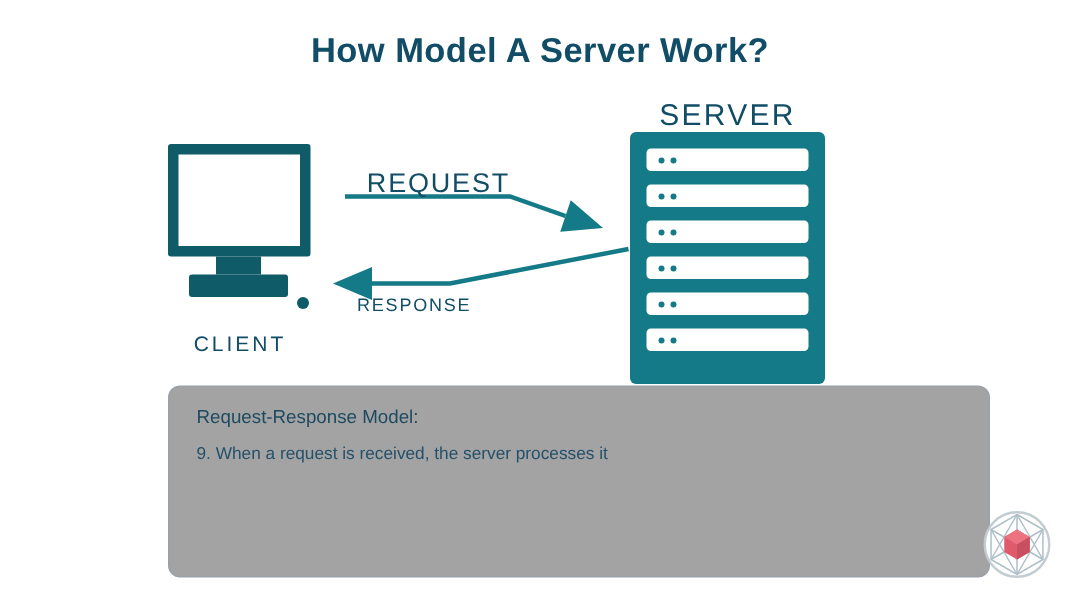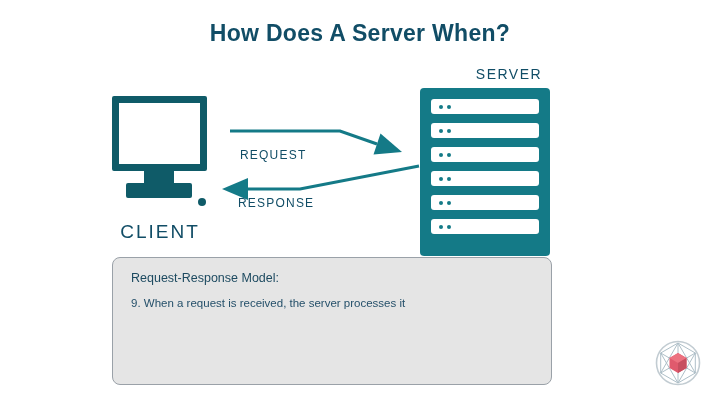--- a/index.html
+++ b/index.html
@@ -9,26 +9,26 @@
     font-family:"Liberation Sans","DejaVu Sans",sans-serif;
   }
   .abs{position:absolute;}
 
   .title{
     left:0;top:20px;width:720px;text-align:center;
     font-size:23px;font-weight:bold;color:#114d66;letter-spacing:.3px;
   }
 
   .server-label{
-    left:454px;top:66px;width:110px;text-align:center;
-    font-size:14px;color:#114d66;letter-spacing:1.5px;
+    left:430px;top:66px;width:110px;text-align:center;
+    font-size:20px;color:#114d66;letter-spacing:1.5px;
   }
   .client-label{
     left:108px;top:221px;width:104px;text-align:center;
-    font-size:19px;color:#114d66;letter-spacing:2px;
+    font-size:14px;color:#114d66;letter-spacing:2px;
   }
 
   
   .server-rack{
     left:420px;top:88px;width:130px;height:168px;
     background:#147a87;border-radius:4px;
     display:flex;flex-direction:column;justify-content:flex-start;
     padding:11px 0 0 0;box-sizing:border-box;gap:9px;align-items:center;
   }
   .slot{
@@ -51,47 +51,47 @@
   .monitor-base{
     left:126px;top:183px;width:66px;height:15px;background:#0f5b68;border-radius:2px;
   }
   .mouse-dot{
     left:198px;top:198px;width:8px;height:8px;border-radius:50%;background:#0f5b68;
   }
 
   .arrow-layer{left:0;top:0;width:720px;height:406px;pointer-events:none;}
 
   .request-label{
-    left:240px;top:112px;width:100px;text-align:left;
-    font-size:12px;color:#114d66;letter-spacing:1.2px;margin-top:36px;
+    left:240px;top:112px;width:100px;text-align:right;
+    font-size:18px;color:#114d66;letter-spacing:1.2px;
   }
   .response-label{
     left:238px;top:196px;width:110px;
     font-size:12px;color:#114d66;letter-spacing:1.2px;
   }
 
   
   .info-box{
-    left:112px;top:257px;width:440px;height:128px;
-    border:1.5px solid #9aa1a8;border-radius:8px;background:#e5e5e5;
+    left:112px;top:257px;width:548px;height:128px;
+    border:1.5px solid #9aa1a8;border-radius:8px;background:#a3a3a3;
     box-sizing:border-box;padding:13px 16px 0 18px;
   }
   .info-title{
     font-size:12.5px;color:#1d4a60;margin-bottom:12px;font-weight:normal;
   }
   .info-item{
     font-size:11.5px;color:#25506a;margin-bottom:14px;
   }
 
   .logo{left:654px;top:339px;width:48px;height:48px;}
 </style>
 </head>
 <body>
 
-<div class="abs title">How Does A Server When?</div>
+<div class="abs title">How Model A Server Work?</div>
 
 <div class="abs server-label">SERVER</div>
 
 <div class="abs server-rack">
   <div style="display:contents"><div class="slot">
         <span class="dot"></span>
         <span class="dot"></span>
       </div><div class="slot">
         <span class="dot"></span>
         <span class="dot"></span>

